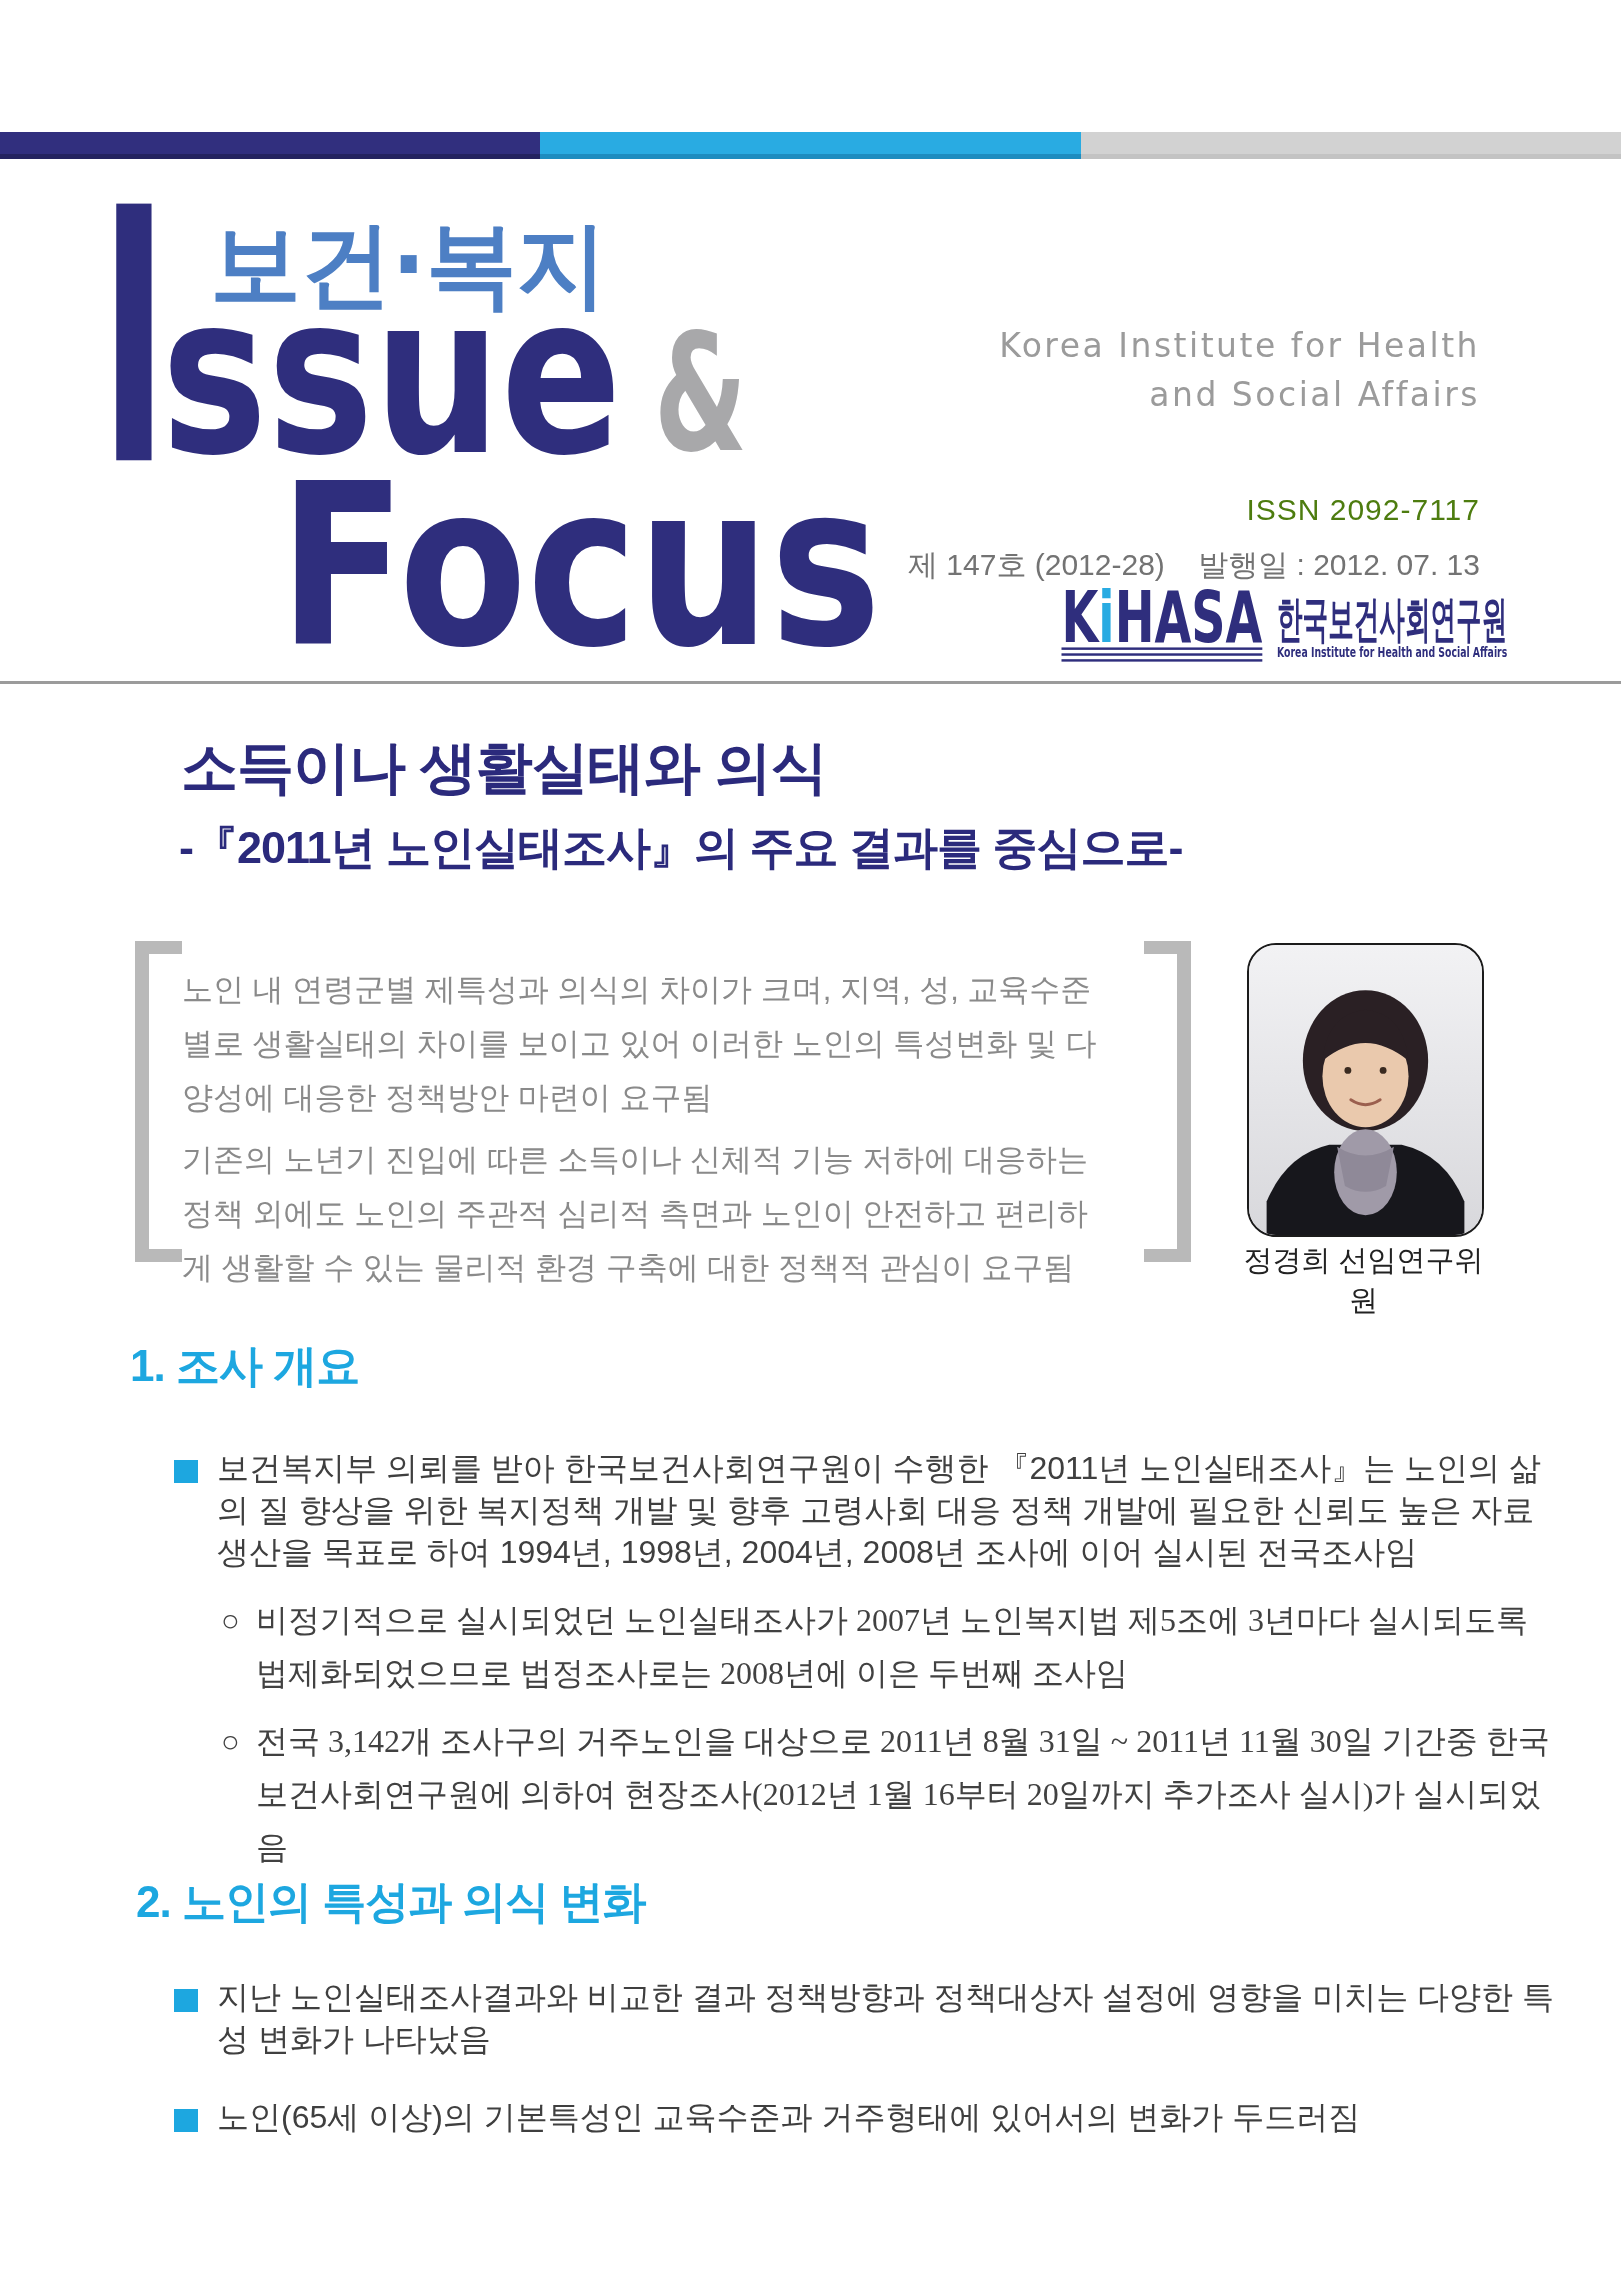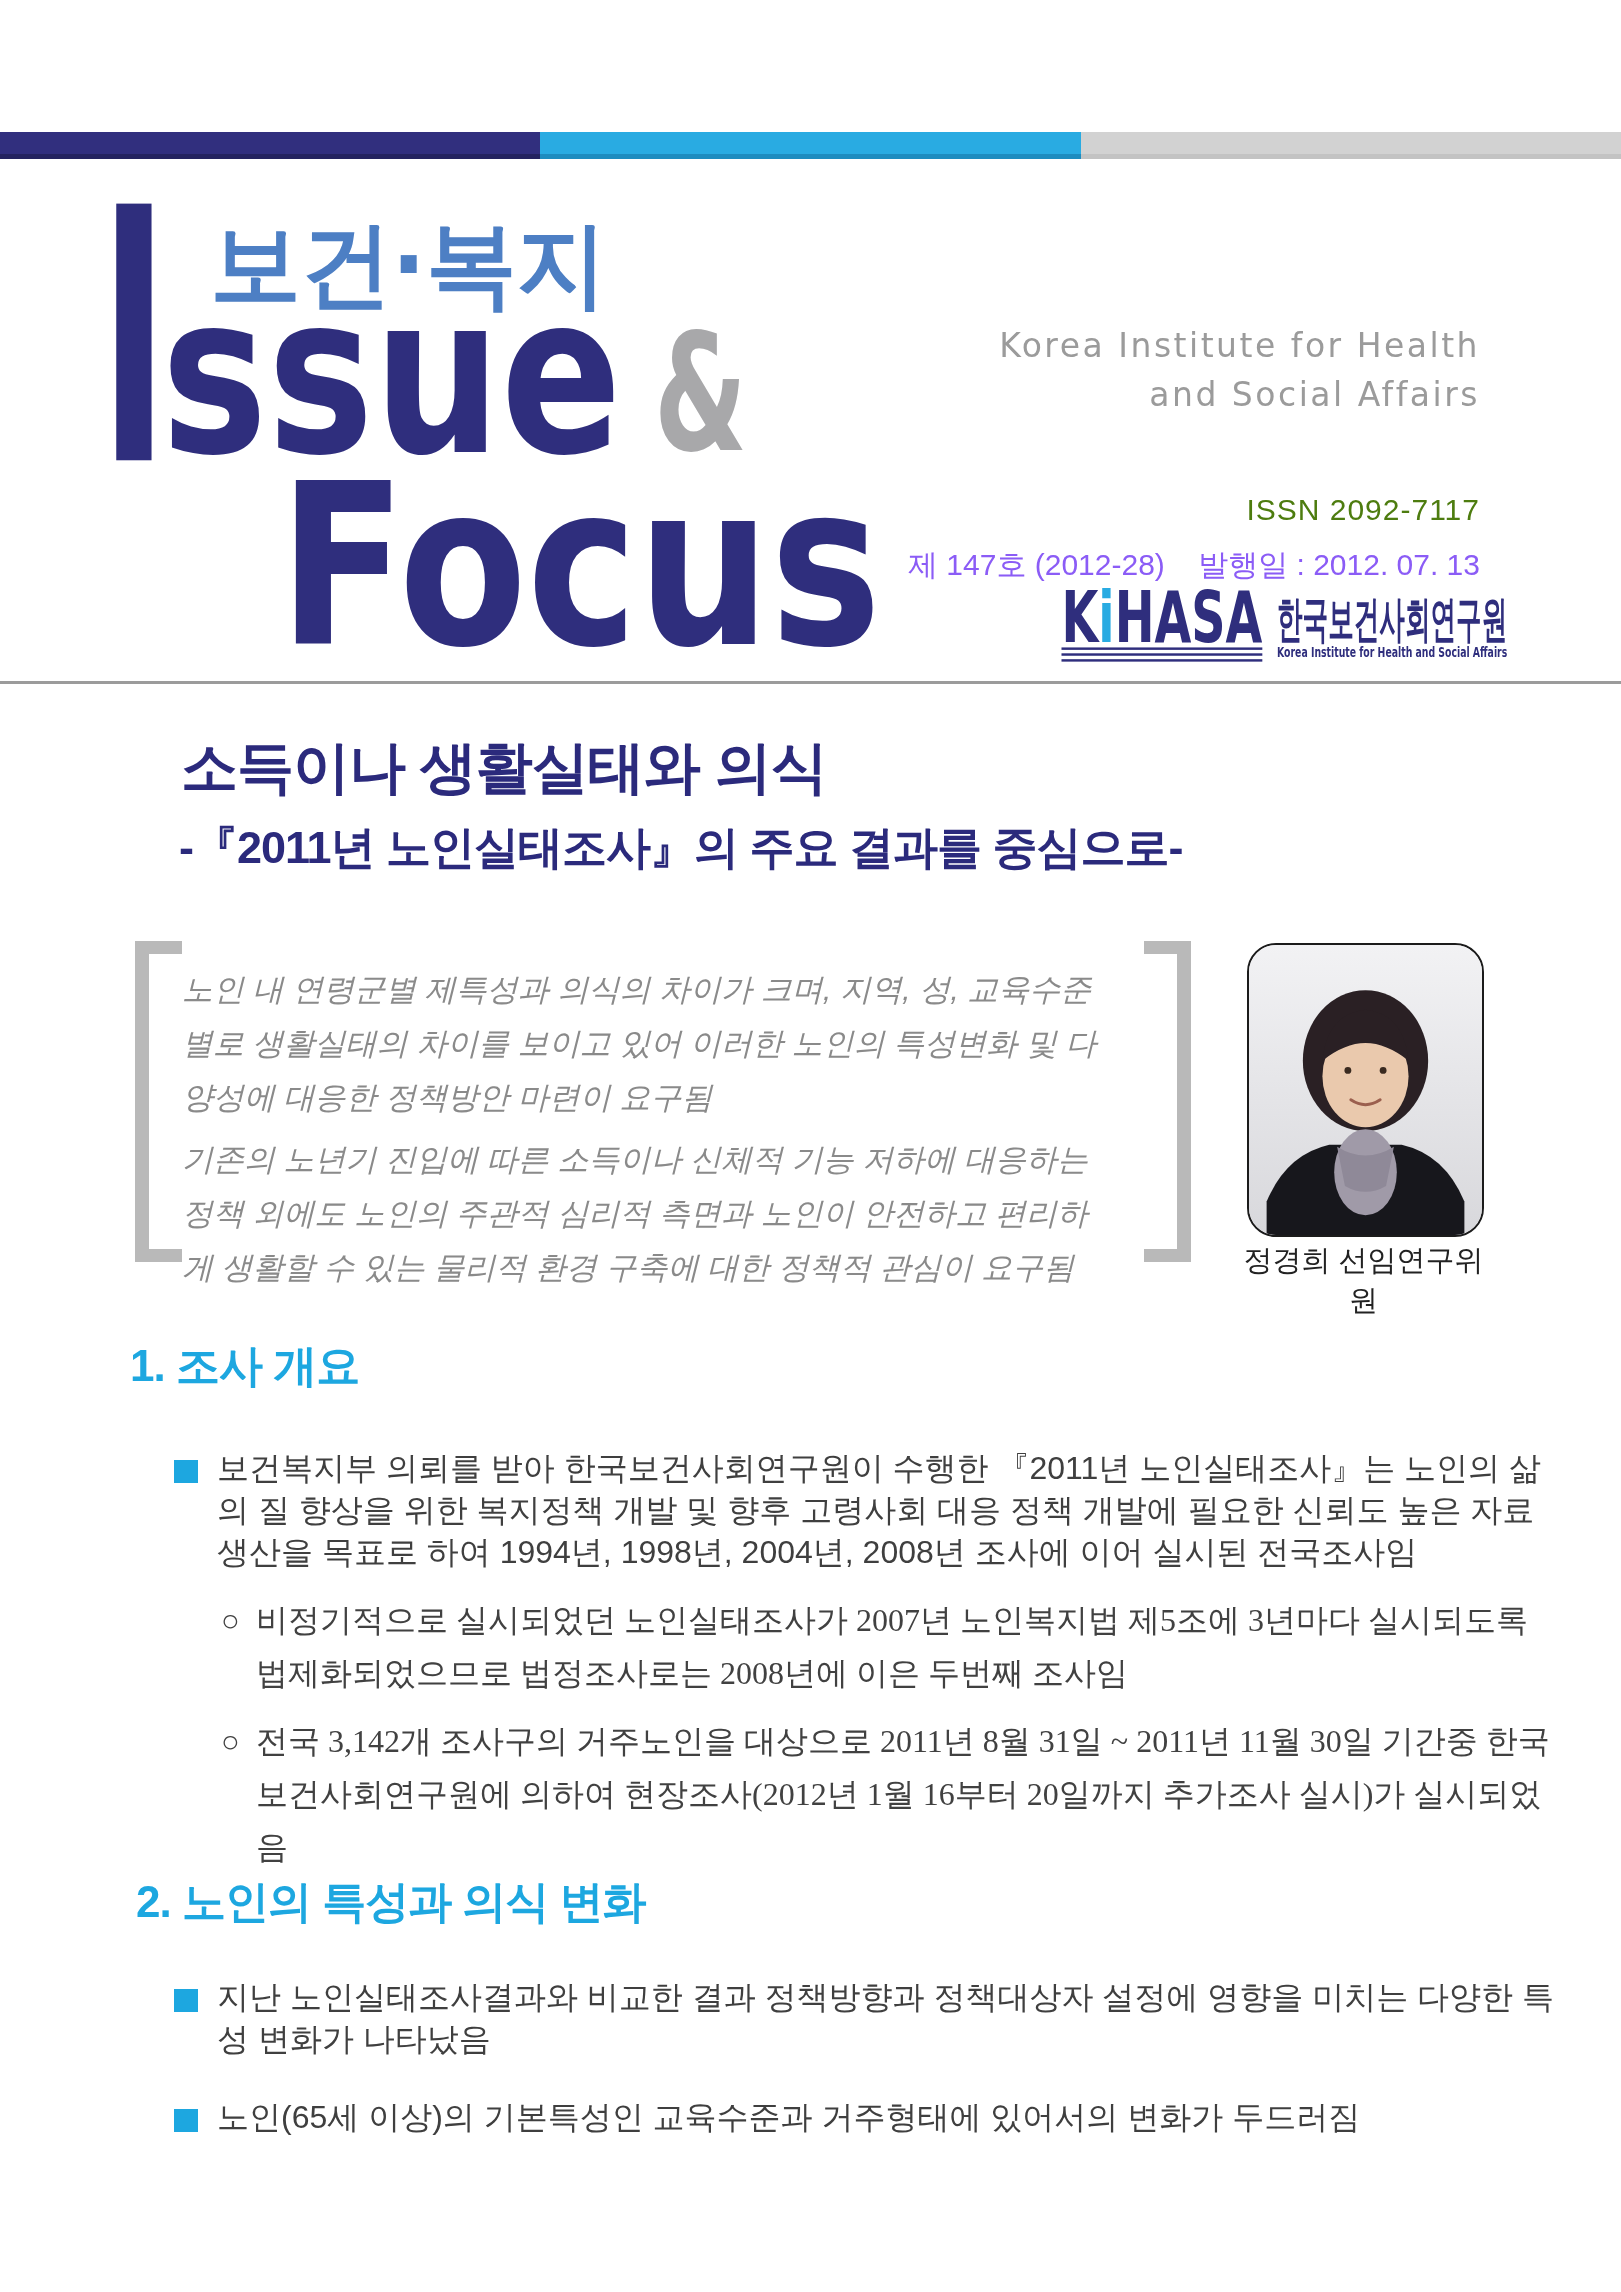--- a/index.html
+++ b/index.html
@@ -15,40 +15,40 @@
 
   
   .logo-svg{position:absolute;left:78px;top:137px;}
   .logo-svg text{font-family:"DejaVu Sans","Liberation Sans",sans-serif;font-weight:bold;}
 
   
   .inst-en{position:absolute;right:141px;top:321px;text-align:right;color:#9b9b9b;
            font-size:33px;line-height:49px;letter-spacing:2.5px;font-family:"DejaVu Sans",sans-serif;}
   .issn{position:absolute;right:141px;top:493px;text-align:right;color:#4d7c0f;
         font-size:30px;letter-spacing:1px;}
-  .publine{position:absolute;right:141px;top:545px;text-align:right;color:#8b5cf6;font-size:30px;}
+  .publine{position:absolute;right:141px;top:545px;text-align:right;color:#737373;font-size:30px;}
   .kihasa{position:absolute;left:1037px;top:571px;}
   .kihasa text{font-family:"DejaVu Sans","Liberation Sans",sans-serif;font-weight:bold;}
 
   .rule{position:absolute;left:0;top:681px;width:1621px;height:2.9px;background:#9b9b9b;}
 
   
   .title{position:absolute;left:181px;top:730px;margin:0;color:#2b2a7c;
          font-size:57px;font-weight:bold;letter-spacing:-1px;}
   .subtitle{position:absolute;left:179px;top:818px;margin:0;color:#2b2a7c;
             font-size:45px;font-weight:bold;letter-spacing:-1px;}
 
   
   .abstract{position:absolute;left:135px;top:941px;width:1056px;height:321px;}
   .br-l{position:absolute;left:0;top:0;width:47px;height:100%;box-sizing:border-box;
         border-left:14.7px solid #b9b9b9;border-top:13.7px solid #b9b9b9;border-bottom:13.7px solid #b9b9b9;}
   .br-r{position:absolute;right:0;top:0;width:47px;height:100%;box-sizing:border-box;
         border-right:14.7px solid #b9b9b9;border-top:13.7px solid #b9b9b9;border-bottom:13.7px solid #b9b9b9;}
   .abstract p{position:absolute;left:47px;width:933px;margin:0;color:#8a8a8a;
-              font-size:31px;line-height:54px;font-style:italic;}
+              font-size:31px;line-height:54px;}
   .ab1{top:21.6px;} .ab2{top:192px;}
 
   
   .photo{position:absolute;left:1247px;top:943px;width:233px;height:290px;
          border:2.9px solid #1b1b1b;border-radius:29px;overflow:hidden;background:#ececee;}
   .caption{position:absolute;left:1233px;top:1241px;width:261px;text-align:center;
            color:#222222;font-size:29px;}
 
   
   .sec{position:absolute;margin:0;color:#1da7e0;font-size:44px;font-weight:bold;letter-spacing:-1px;}

